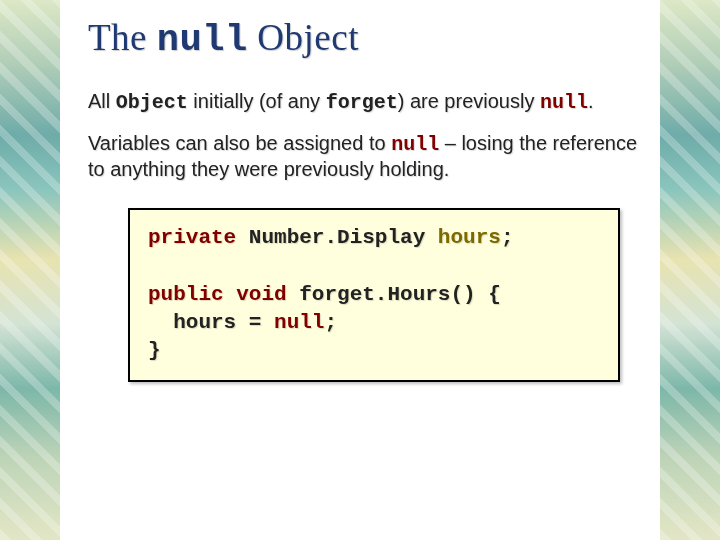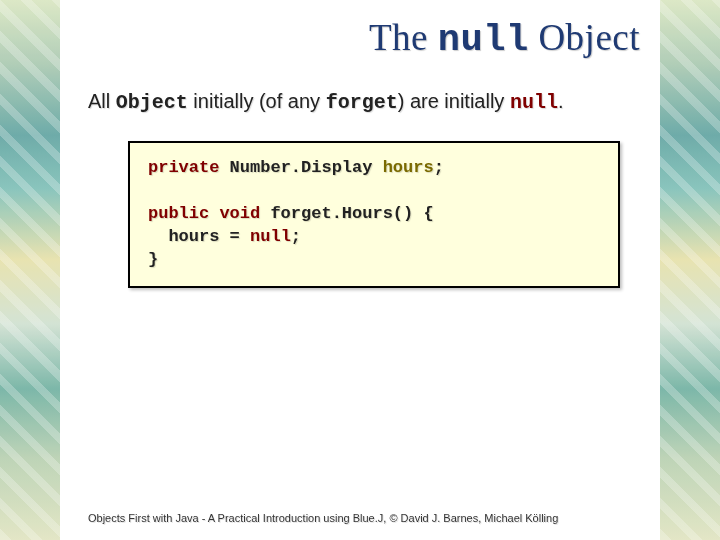--- a/index.html
+++ b/index.html
@@ -28,21 +28,21 @@
     position: absolute;
     left: 60px; right: 60px; top: 0; bottom: 0;
     background: #fff;
     padding: 10px 20px 0 28px;
   }
   h1.title {
     font-family: Georgia, 'Times New Roman', serif;
     font-weight: normal;
     font-size: 37px;
     color: #1f3a73;
-    text-align: right;
+    text-align: left;
     margin: 6px 0 28px 0;
     letter-spacing: 0.5px;
     text-shadow: 1px 1px 1px rgba(0,0,0,0.2);
   }
   h1.title .mono {
     font-family: 'Courier New', Courier, monospace;
     font-weight: bold;
   }
   p.para {
     font-size: 20px;
@@ -59,21 +59,21 @@
   .mono2 {
     font-family: 'Courier New', Courier, monospace;
     font-weight: bold;
   }
   .code-box {
     margin: 26px 20px 0 40px;
     border: 2px solid #000;
     background: #ffffdd;
     padding: 14px 18px 14px 18px;
     font-family: 'Courier New', Courier, monospace;
-    font-size: 17px;
+    font-size: 21px;
     font-weight: bold;
     line-height: 1.35;
     box-shadow: 2px 2px 3px rgba(0,0,0,0.25);
     color: #222;
     text-shadow: 1px 1px 1px rgba(0,0,0,0.15);
     white-space: pre;
   }
   .code-box .ckw { color: #800000; }
   .code-box .cid { color: #7a6a00; }
   .footer {
@@ -92,26 +92,28 @@
 <div class="bg-strip bg-right"></div>
 
 <div class="content">
 
   <h1 class="title">
     <span>The </span><span class="mono">null</span><span> Object</span>
   </h1>
 
 
   <p class="para">
-    <span>All </span><span class="mono2">Object</span><span> initially (of any </span><span class="mono2">forget</span><span>) are initially </span><span class="kw">null</span><span>.</span>
+    <span>All </span><span class="mono2">Object</span><span> initially (of any </span><span class="mono2">forget</span><span>) are previously </span><span class="kw">null</span><span>.</span>
   </p>
 
 
+  <p class="para">
+    <span>Variables can also be assigned to </span><span class="kw">null</span><span> – losing the reference to anything they were previously holding.</span>
+  </p>
 
   <div class="code-box"><span class="ckw">private</span><span> Number.Display </span><span class="cid">hours</span><span>;</span>
 <span> </span>
 <span class="ckw">public void</span><span> forget.Hours() {</span>
 <span>  hours = </span><span class="ckw">null</span><span>;</span>
 <span>}</span></div>
 
-  <div class="footer">Objects First with Java - A Practical Introduction using Blue.J, © David J. Barnes, Michael Kölling</div>
 
 </div>
 
 </body></html>

